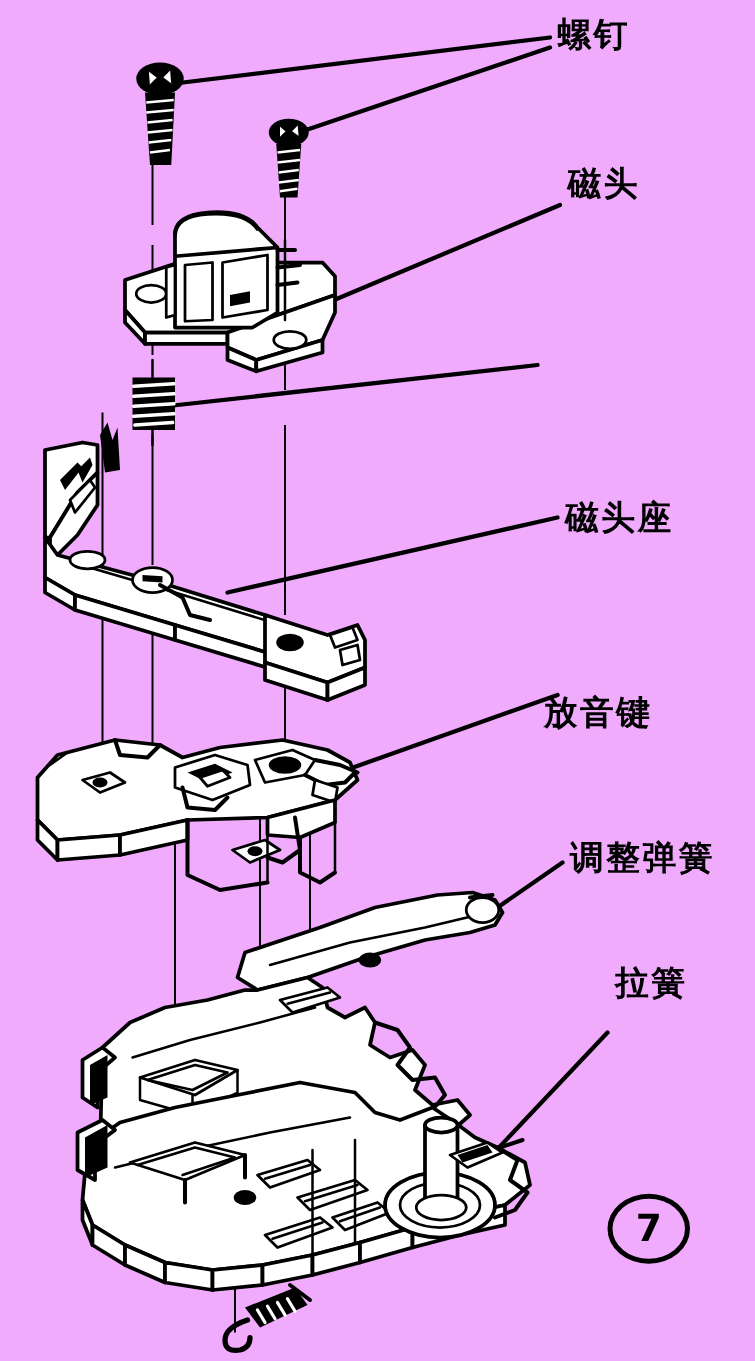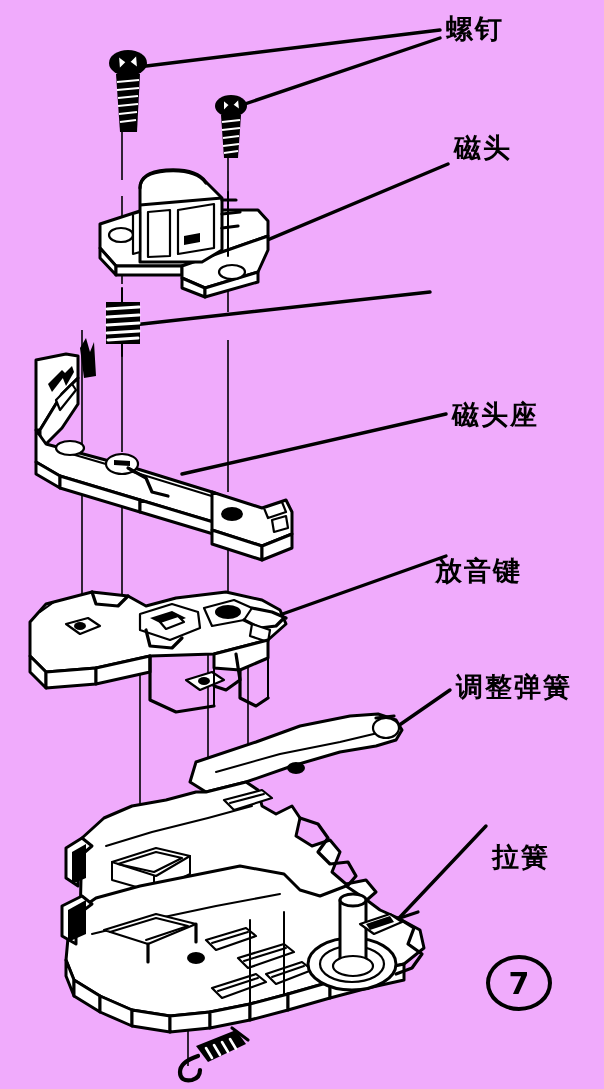--- a/index.html
+++ b/index.html
@@ -347,19 +347,19 @@
 
   <div class="callout-label" style="left:454px; top:133px;">磁头</div>
 
 
   <div class="callout-label" style="left:452px; top:400px;">磁头座</div>
 
   <div class="callout-label" style="left:435px; top:540px;margin-top:16px;">放音键</div>
 
   <div class="callout-label" style="left:456px; top:672px;">调整弹簧</div>
 
-  <div class="callout-label" style="left:492px; top:842px;">拉簧</div>
+  <div class="callout-label" style="left:492px; top:772px;">拉簧</div>
 
   <div class="figure-number" style="left:486px; top:955px;">
     <span>7</span>
   </div>
 
 </div>
 
 </body></html>

